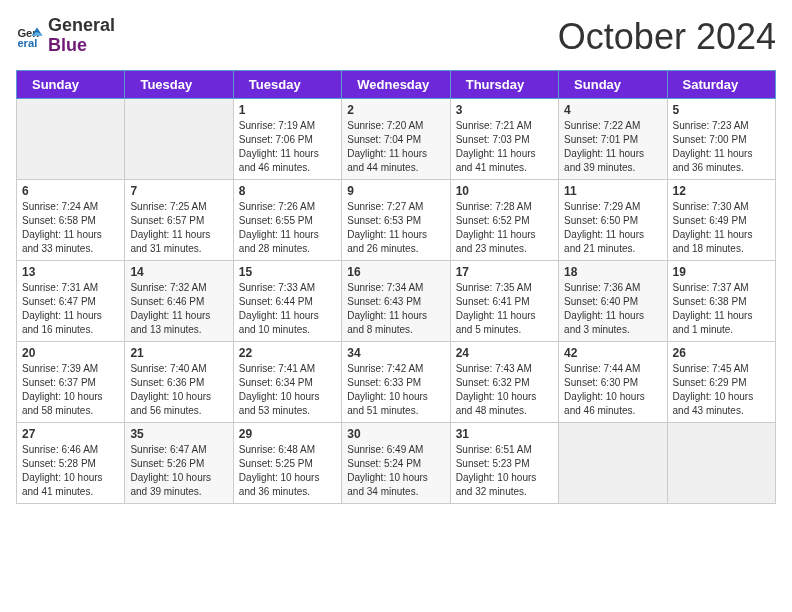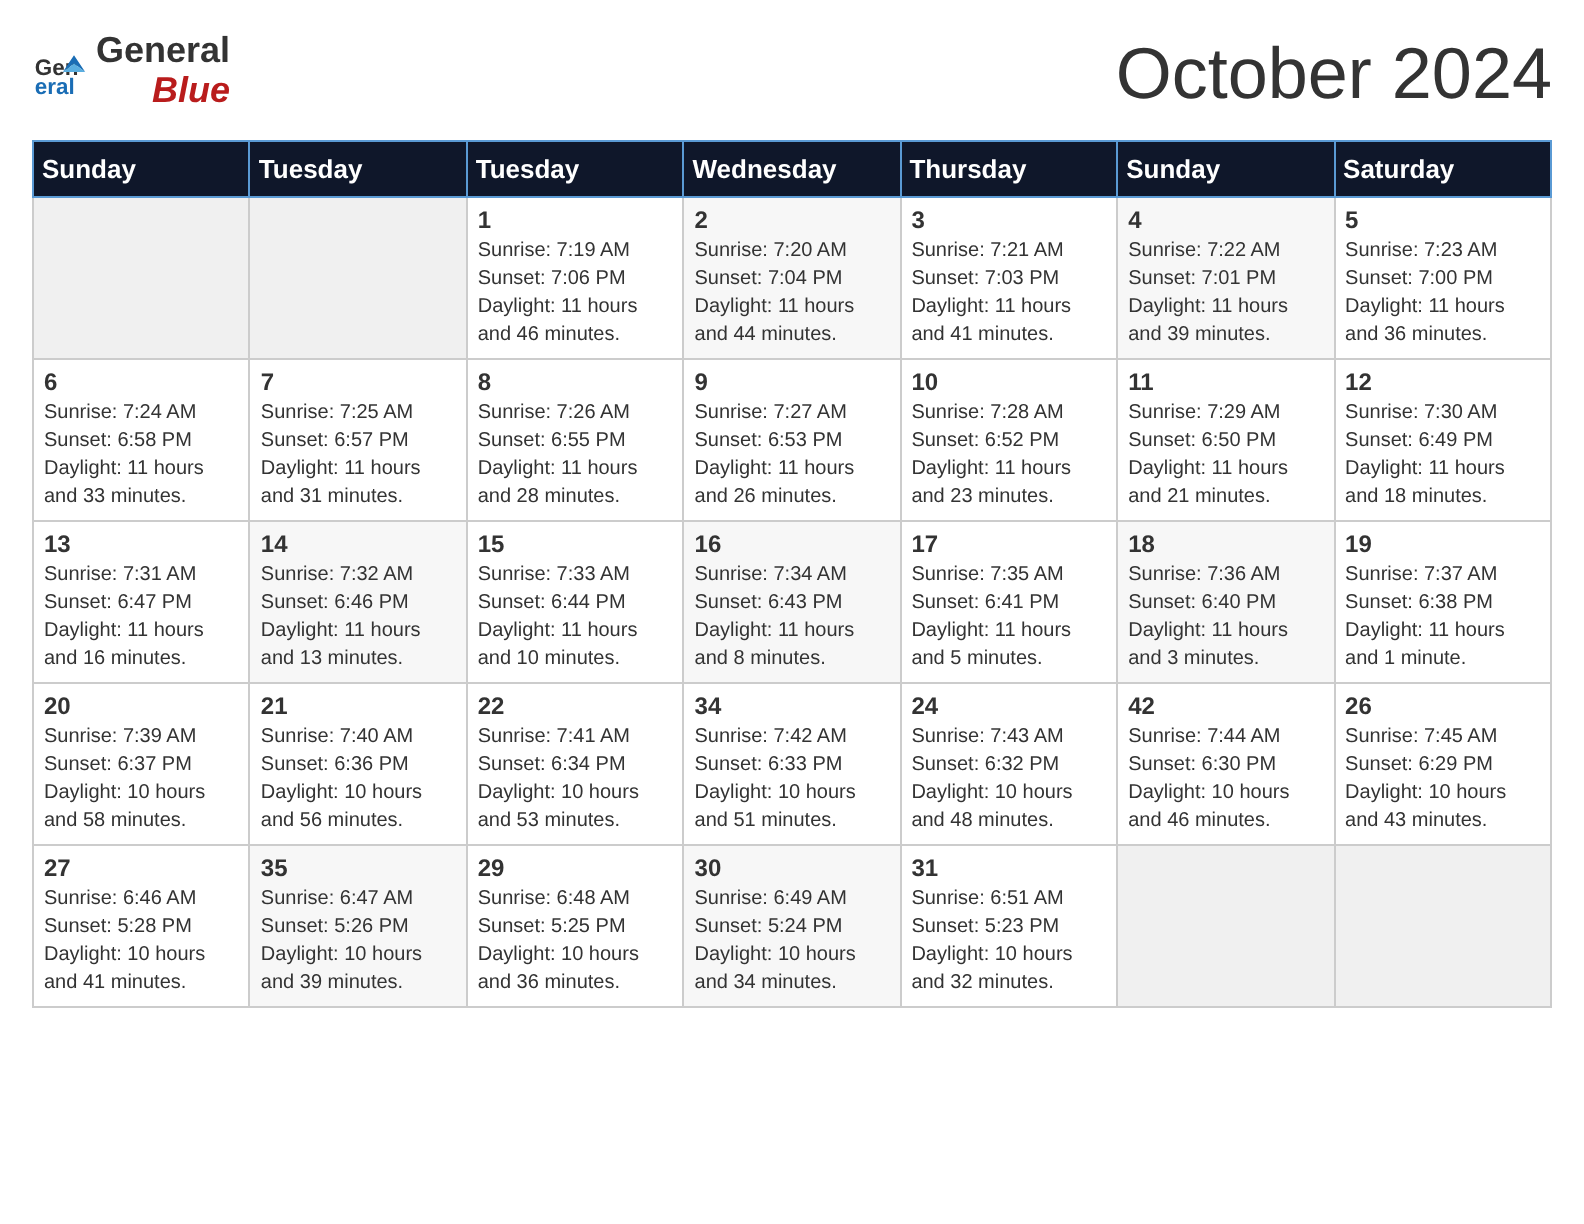--- a/index.html
+++ b/index.html
@@ -19,25 +19,23 @@
     .logo {
       display: flex;
       align-items: center;
       gap: 4px;
     }
     .logo-text {
       font-size: 18px;
       font-weight: bold;
       color: #333;
       line-height: 1.1;
-      text-align: right;
     }
     .logo-text span {
-      color: #b91c1c;
-      font-style: italic;
+      color: #701a75;
     }
     .logo-icon {
       width: 28px;
       height: 28px;
     }
     .title-block {
       text-align: right;
       margin-left: 40px;
     }
     .month-title {
@@ -48,25 +46,25 @@
     .location-title {
       font-size: 16px;
       color: #555;
     }
     table {
       width: 100%;
       border-collapse: collapse;
       table-layout: fixed;
     }
     thead tr th {
-      background-color: #0f172a;
+      background-color: #6d28d9;
       color: #fff;
       font-size: 13px;
       font-weight: bold;
-      padding: 6px 4px;
+      padding: 6px 15px;
       text-align: left;
       border: 1px solid #5a9ad4;
     }
     tbody tr td {
       border: 1px solid #ccc;
       vertical-align: top;
       padding: 4px 5px;
       font-size: 10.5px;
       color: #333;
       height: 80px;

